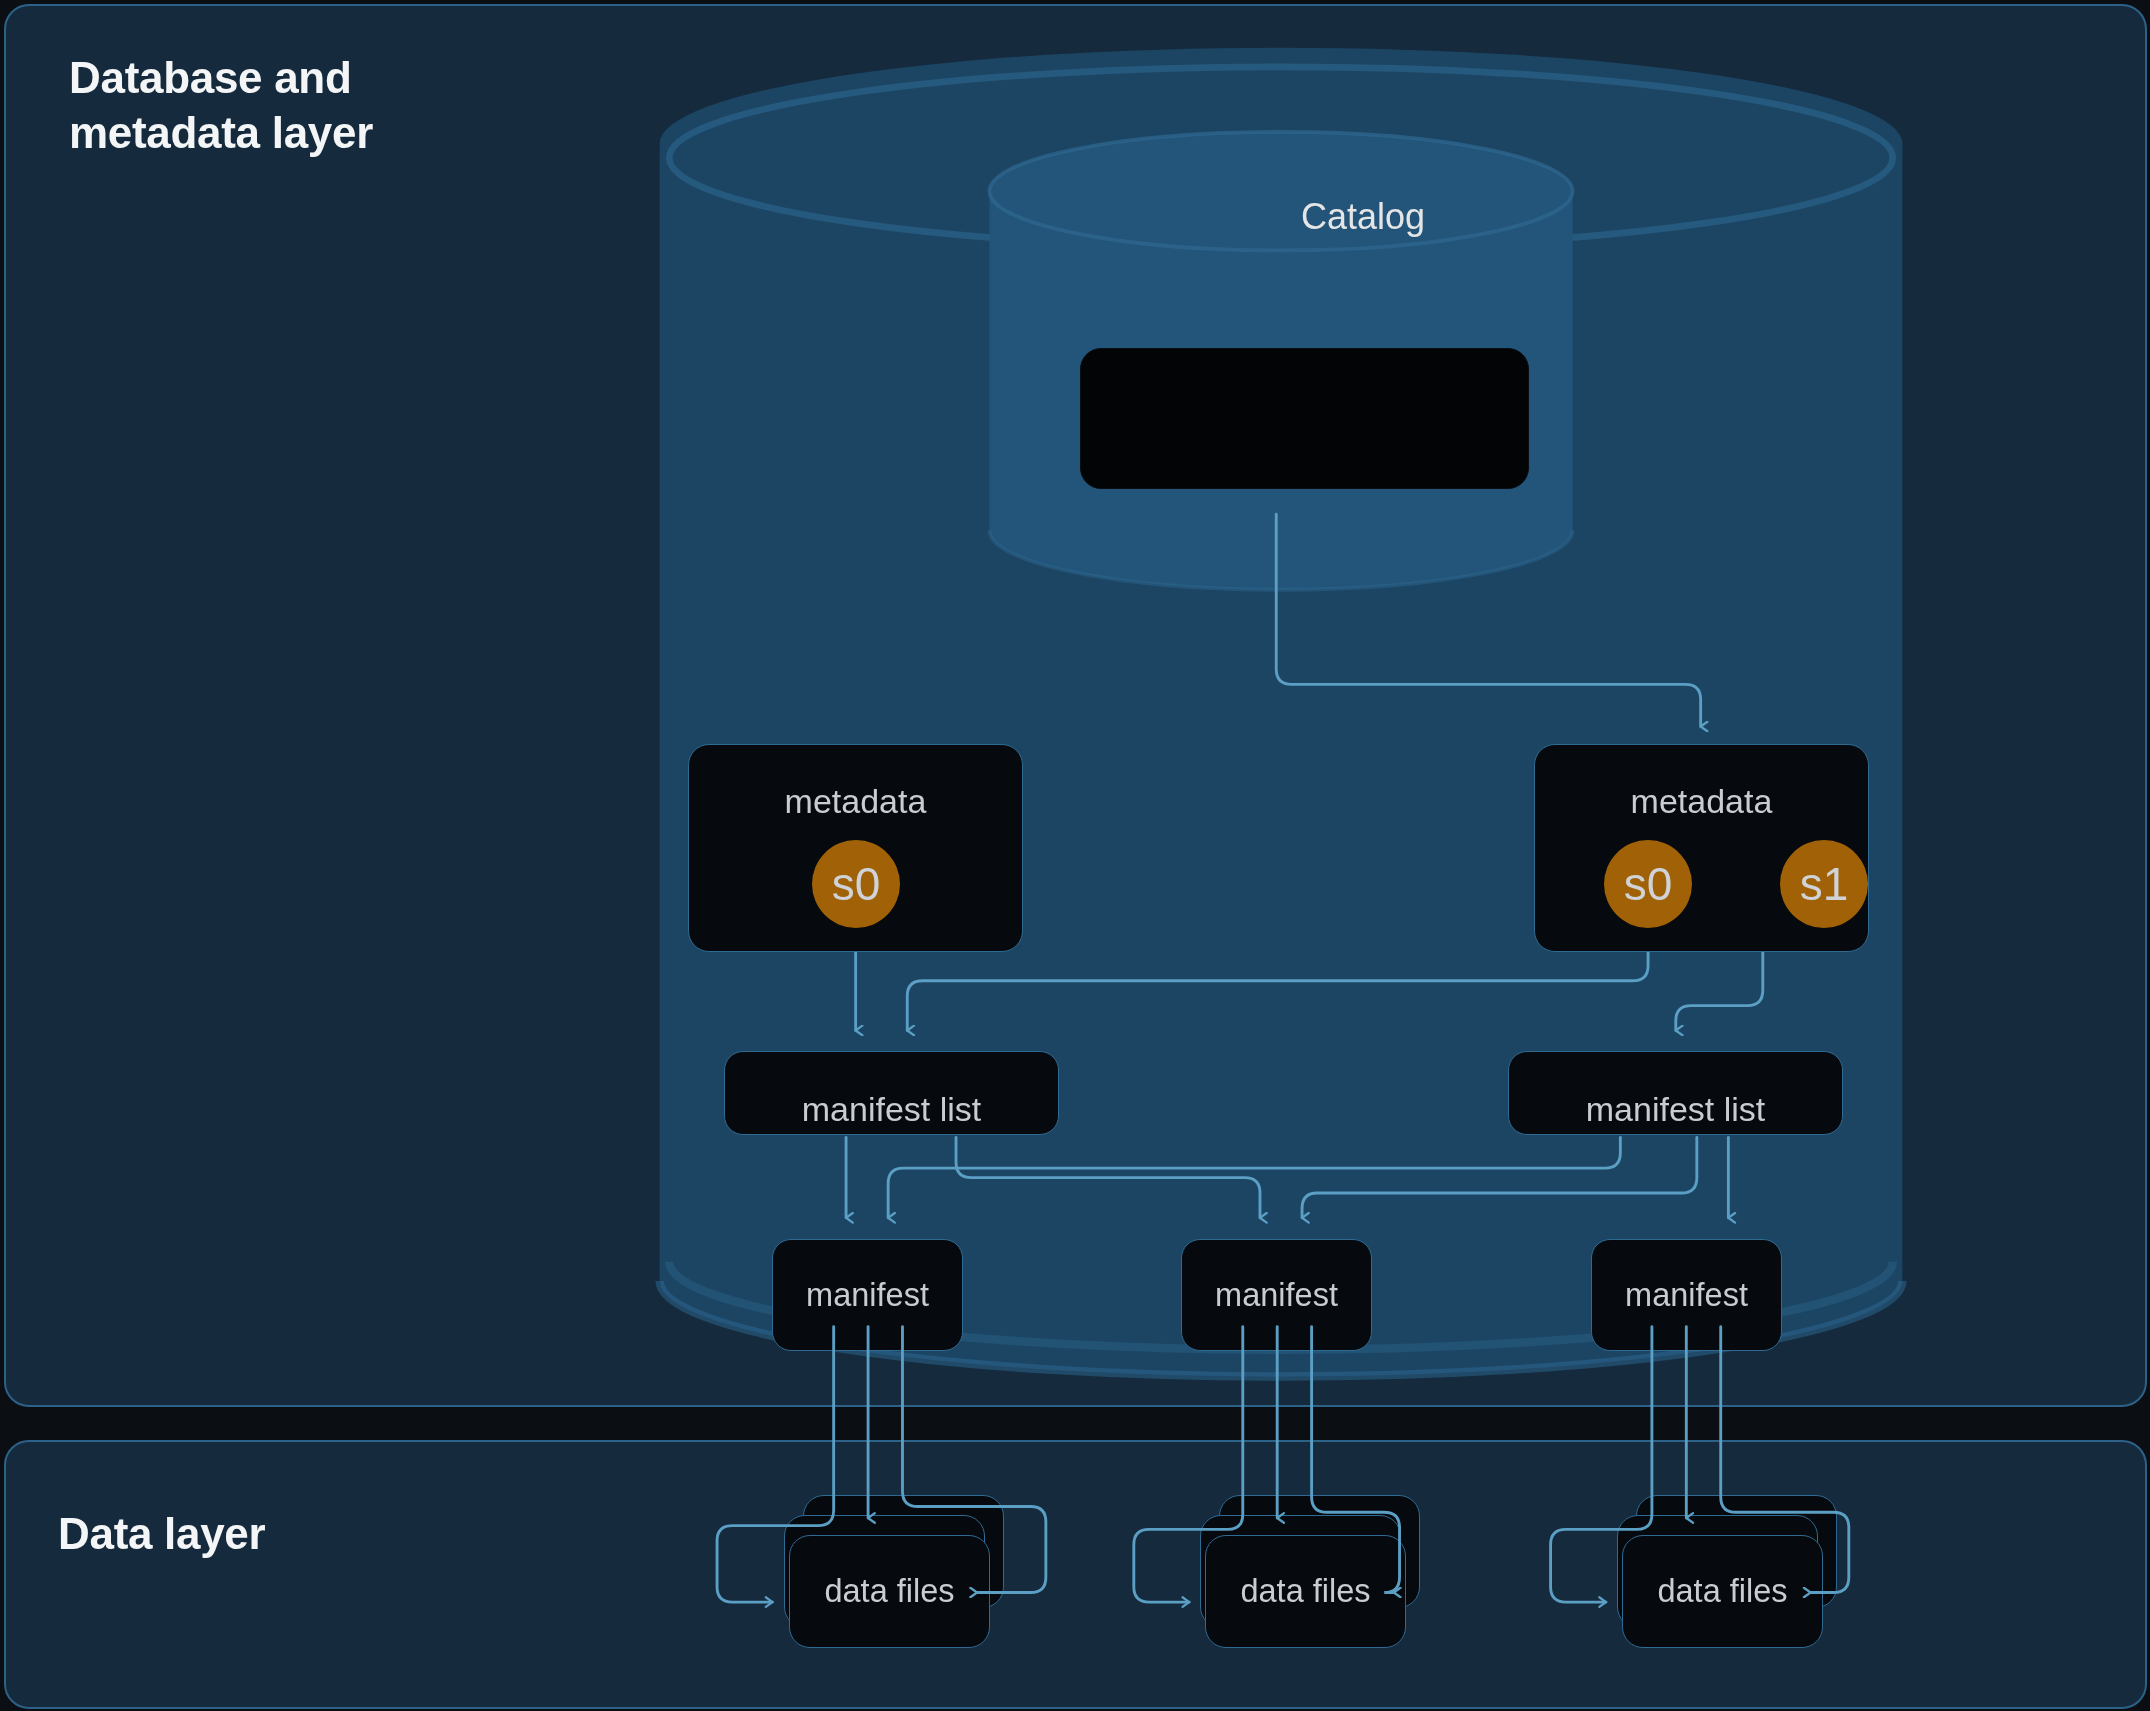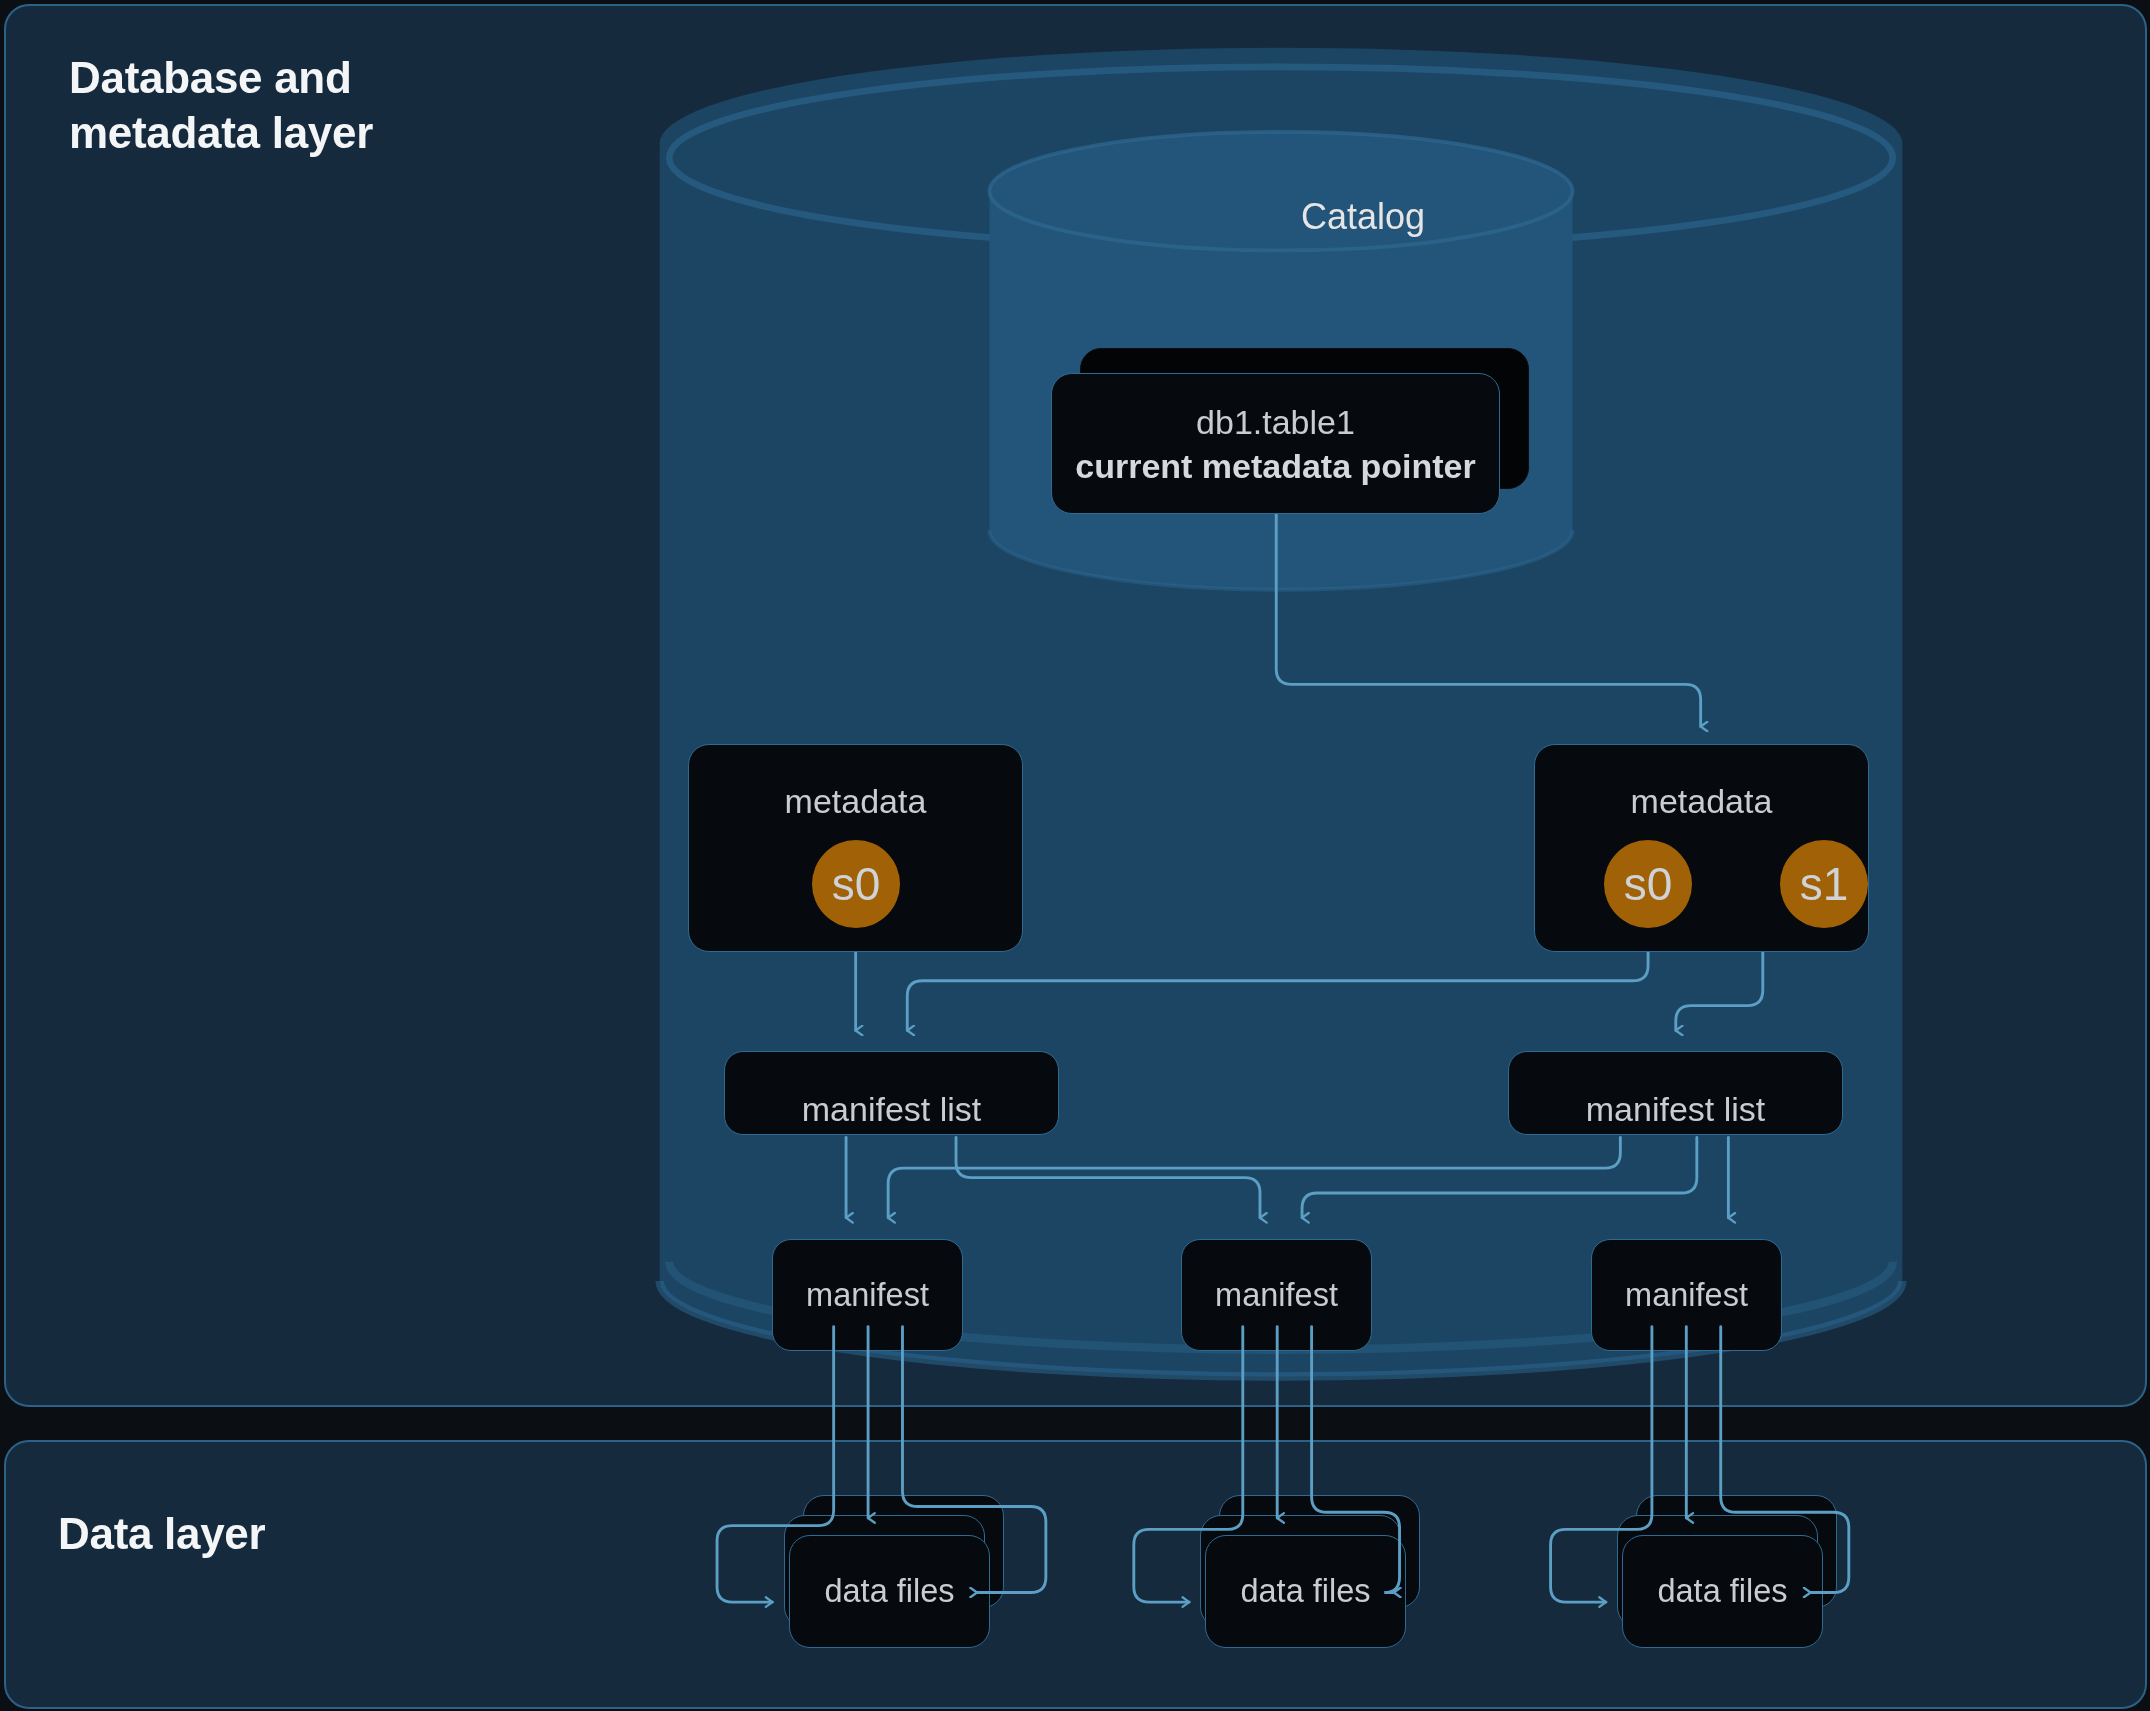--- a/index.html
+++ b/index.html
@@ -196,24 +196,20 @@
   </svg>
 
   <div class="panel-title" id="title-db">Database and
 metadata layer</div>
   <div class="panel-title" id="title-data">Data layer</div>
 
   <div style="position:absolute;left:1138px;top:172px;width:287px;text-align:right;
               color:#e5e5e5;font-size:36px;z-index:5;margin-top:24px;">Catalog</div>
 
   <div class="stack-card" id="card-ptr-back"></div>
-  <div class="node" id="node-ptr">
-    <span class="l1">db1.table1</span>
-    <span class="l2">current metadata pointer</span>
-  </div>
 
   <div class="node meta-box" id="node-meta-left">
     <span class="l1">metadata</span>
   </div>
   <div class="snap" id="snap-l-s0">s0</div>
 
   <div class="node meta-box" id="node-meta-right">
     <span class="l1">metadata</span>
   </div>
   <div class="snap" id="snap-r-s0">s0</div>

